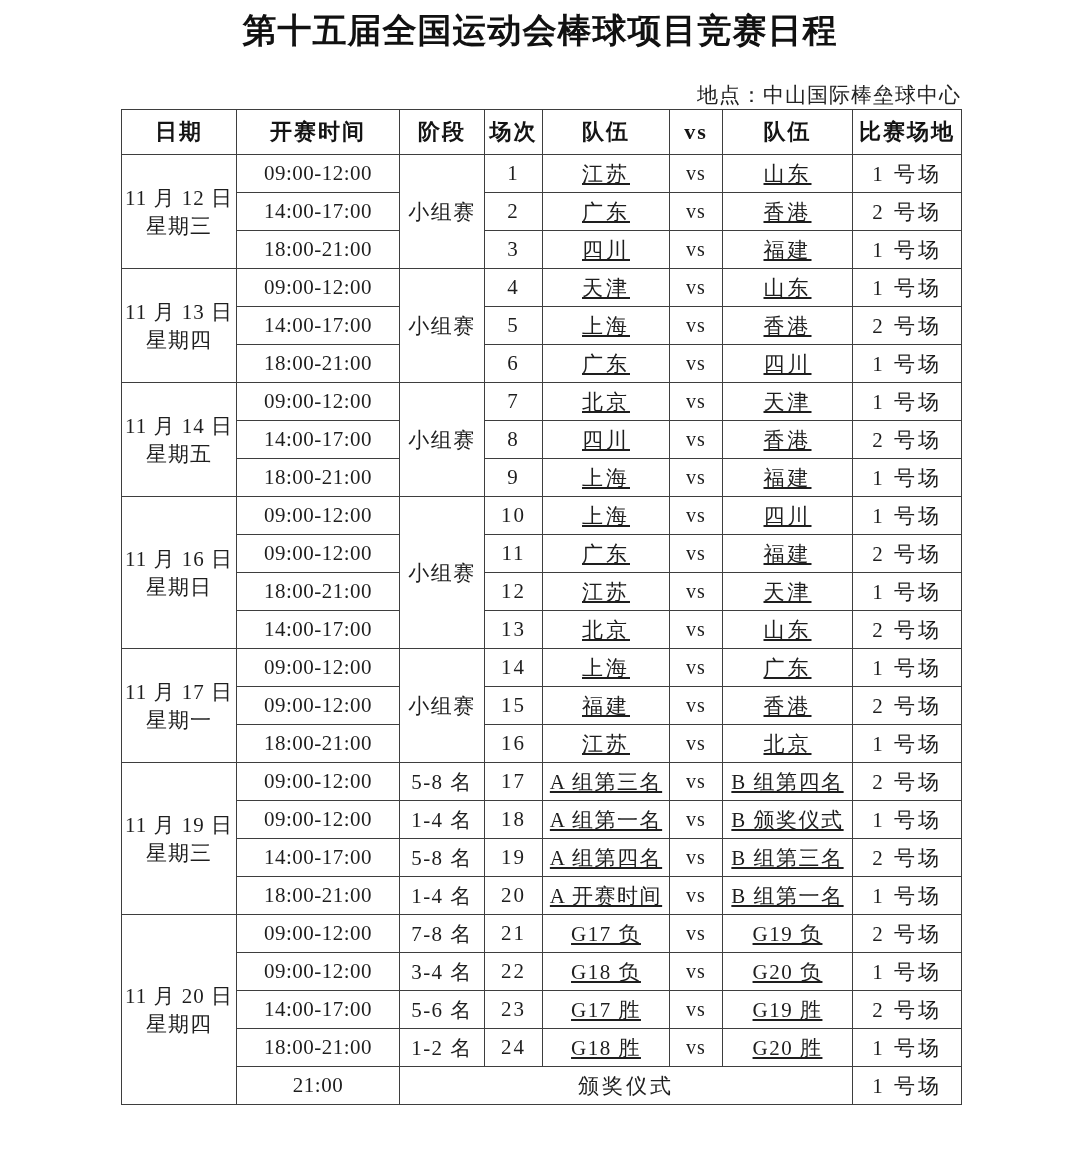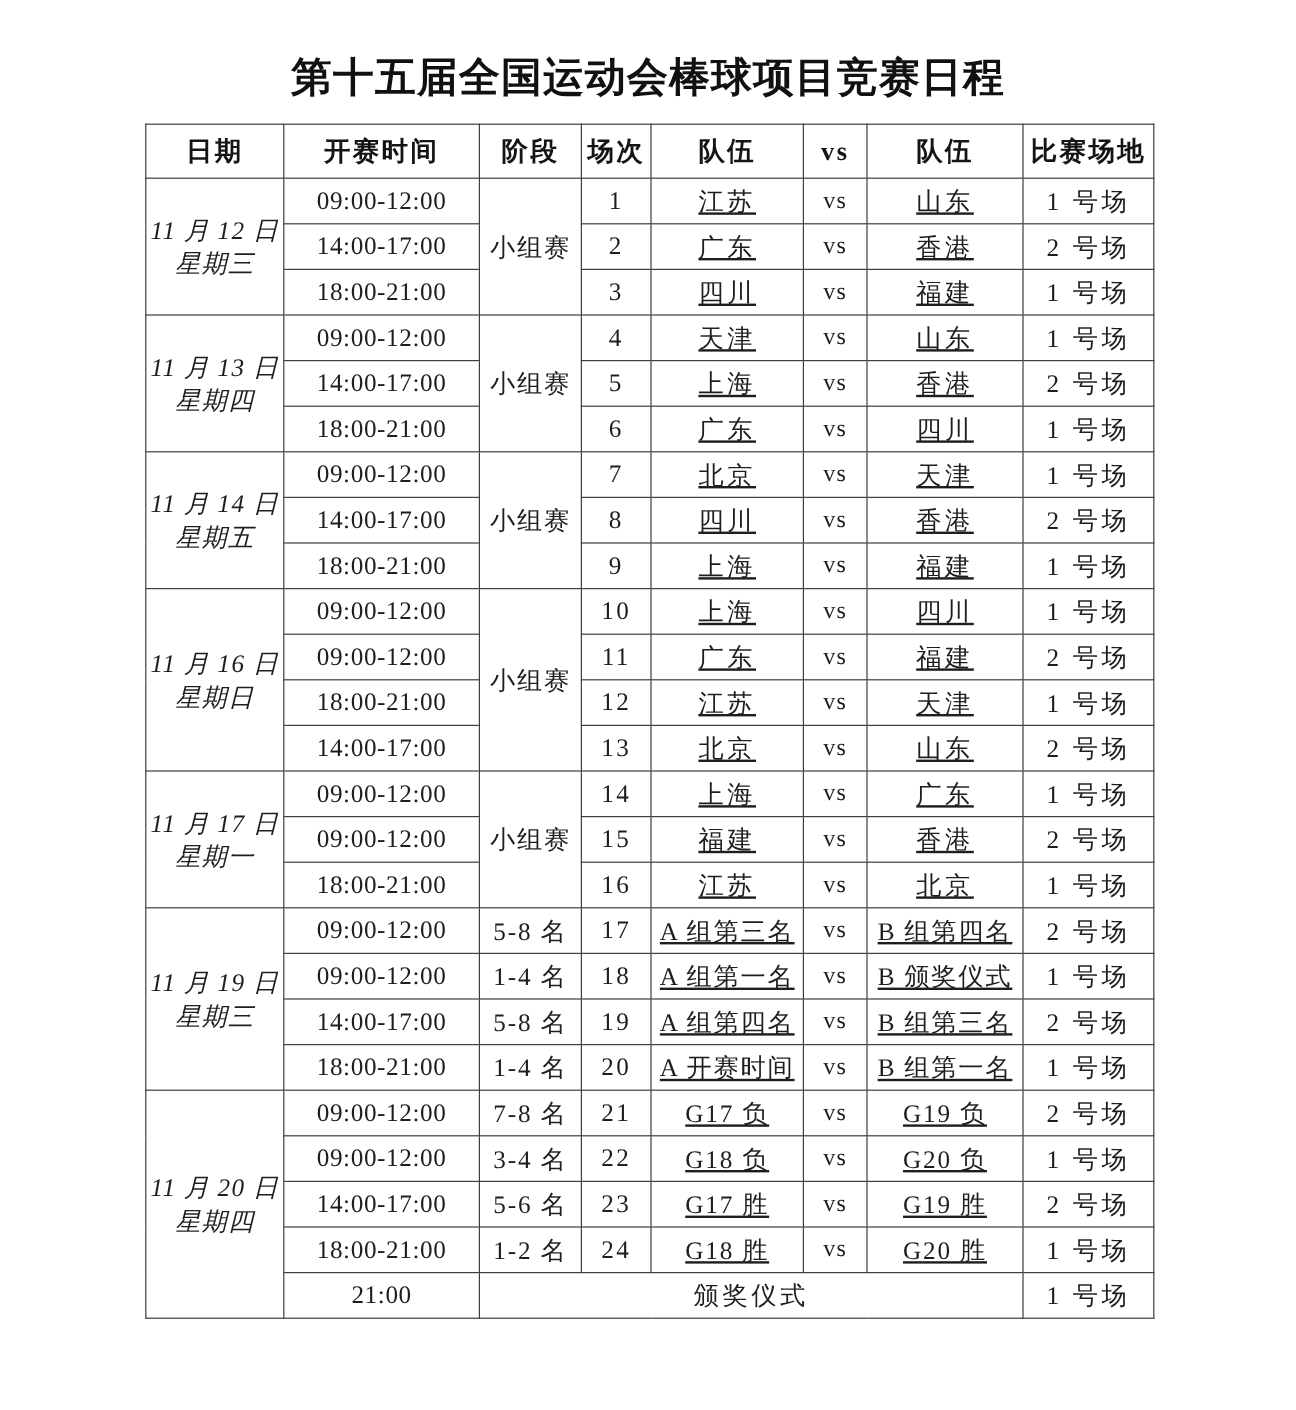--- a/index.html
+++ b/index.html
@@ -9,40 +9,39 @@
   }
   body {
     width: 1080px;
     height: 1175px;
     font-family: "Liberation Serif", "DejaVu Serif", serif;
     color: #1c1c1c;
     overflow: hidden;
   }
   .page-title {
     margin: 0;
-    padding-top: 42px;
+    padding-top: 8px;
     text-align: center;
     font-size: 34px;
     font-weight: bold;
     letter-spacing: 1px;
     color: #111111;
   }
   .content {
     width: 840px;
     margin-left: 121px;
   }
   .location-line {
     margin-top: 27px;
     text-align: right;
     font-size: 21px;
     letter-spacing: 1px;
     color: #222222;
   }
   table.schedule {
-    margin-top: 15px;
     width: 840px;
     table-layout: fixed;
     border-collapse: collapse;
   }
   .schedule th, .schedule td {
     border: 1.6px solid #3e3e3e;
     text-align: center;
     vertical-align: middle;
     padding: 0;
     overflow: hidden;
@@ -55,34 +54,35 @@
     letter-spacing: 2px;
     color: #141414;
   }
   .schedule td {
     height: 37px;
     font-size: 21px;
     letter-spacing: 2px;
     color: #1e1e1e;
   }
   td.c-time { letter-spacing: 0.5px; }
-  td.c-date { letter-spacing: 1px; font-style: italic; }
+  td.c-date { letter-spacing: 1px; }
   td.c-vs { font-size: 20px; letter-spacing: 1px; }
   td.c-team { letter-spacing: 3px; text-decoration: underline; }
   td.c-team.latin { letter-spacing: 1.5px; }
   td.c-venue { letter-spacing: 3px; }
   td.c-stage { letter-spacing: 1.5px; }
   td.c-ceremony { letter-spacing: 3px; }
 </style>
 </head>
 <body>
 
 <h1 class="page-title">第十五届全国运动会棒球项目竞赛日程</h1>
 
 <div class="content">
+  <div class="location-line">地点：中山国际棒垒球中心</div>
 
   <table class="schedule">
     <colgroup>
       <col style="width:115px">
       <col style="width:163px">
       <col style="width:85px">
       <col style="width:58px">
       <col style="width:127px">
       <col style="width:53px">
       <col style="width:130px">

